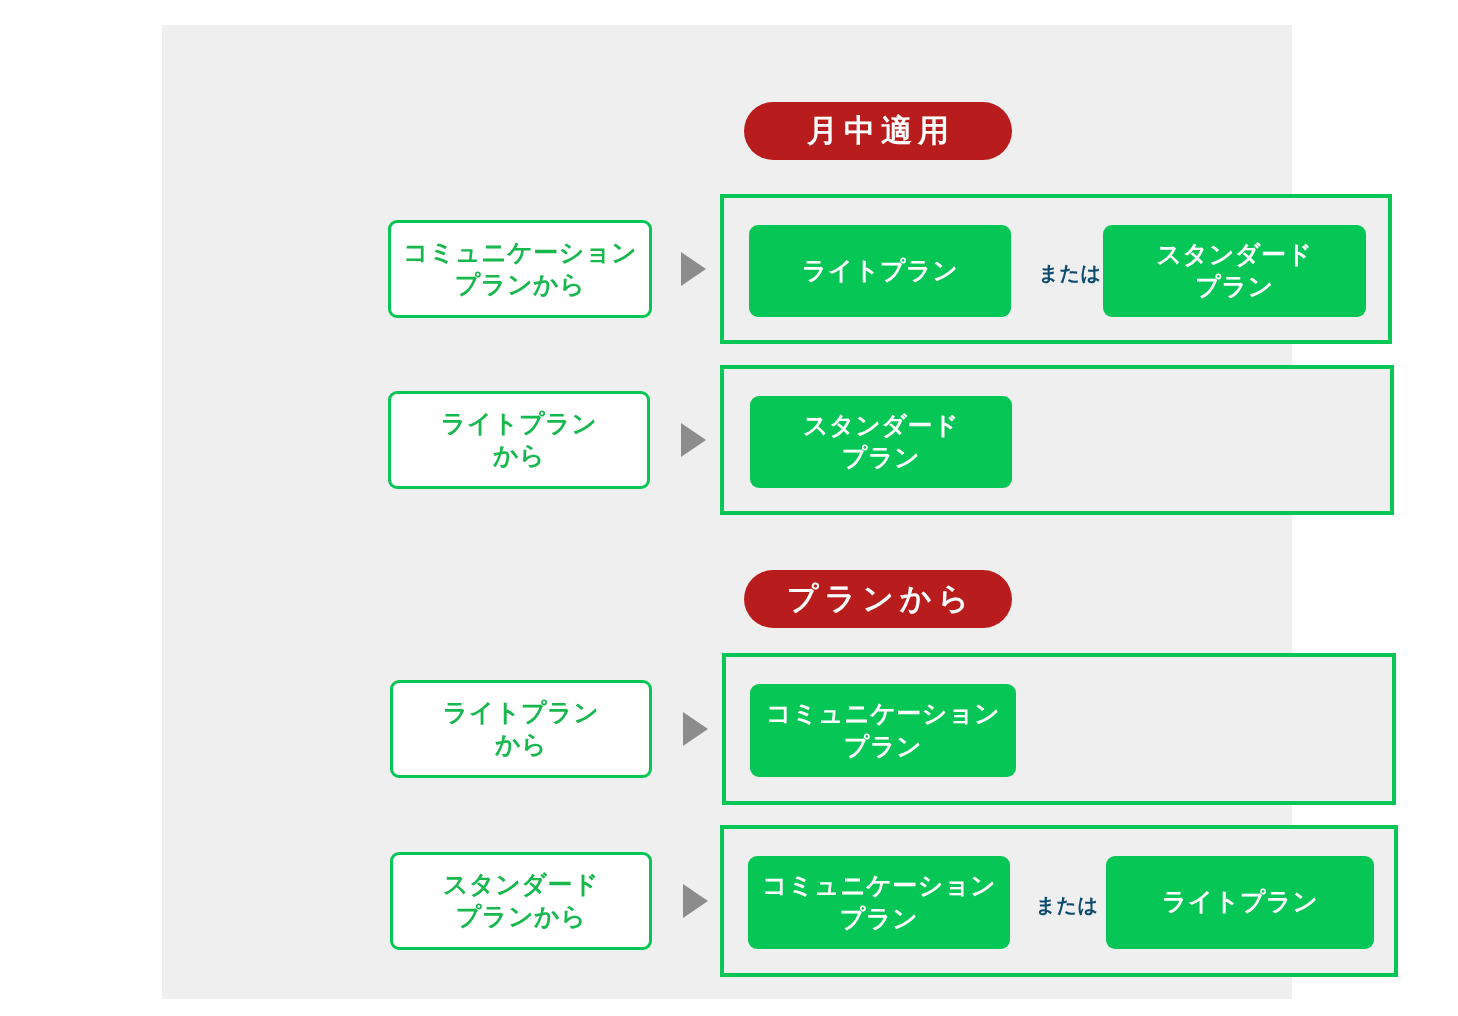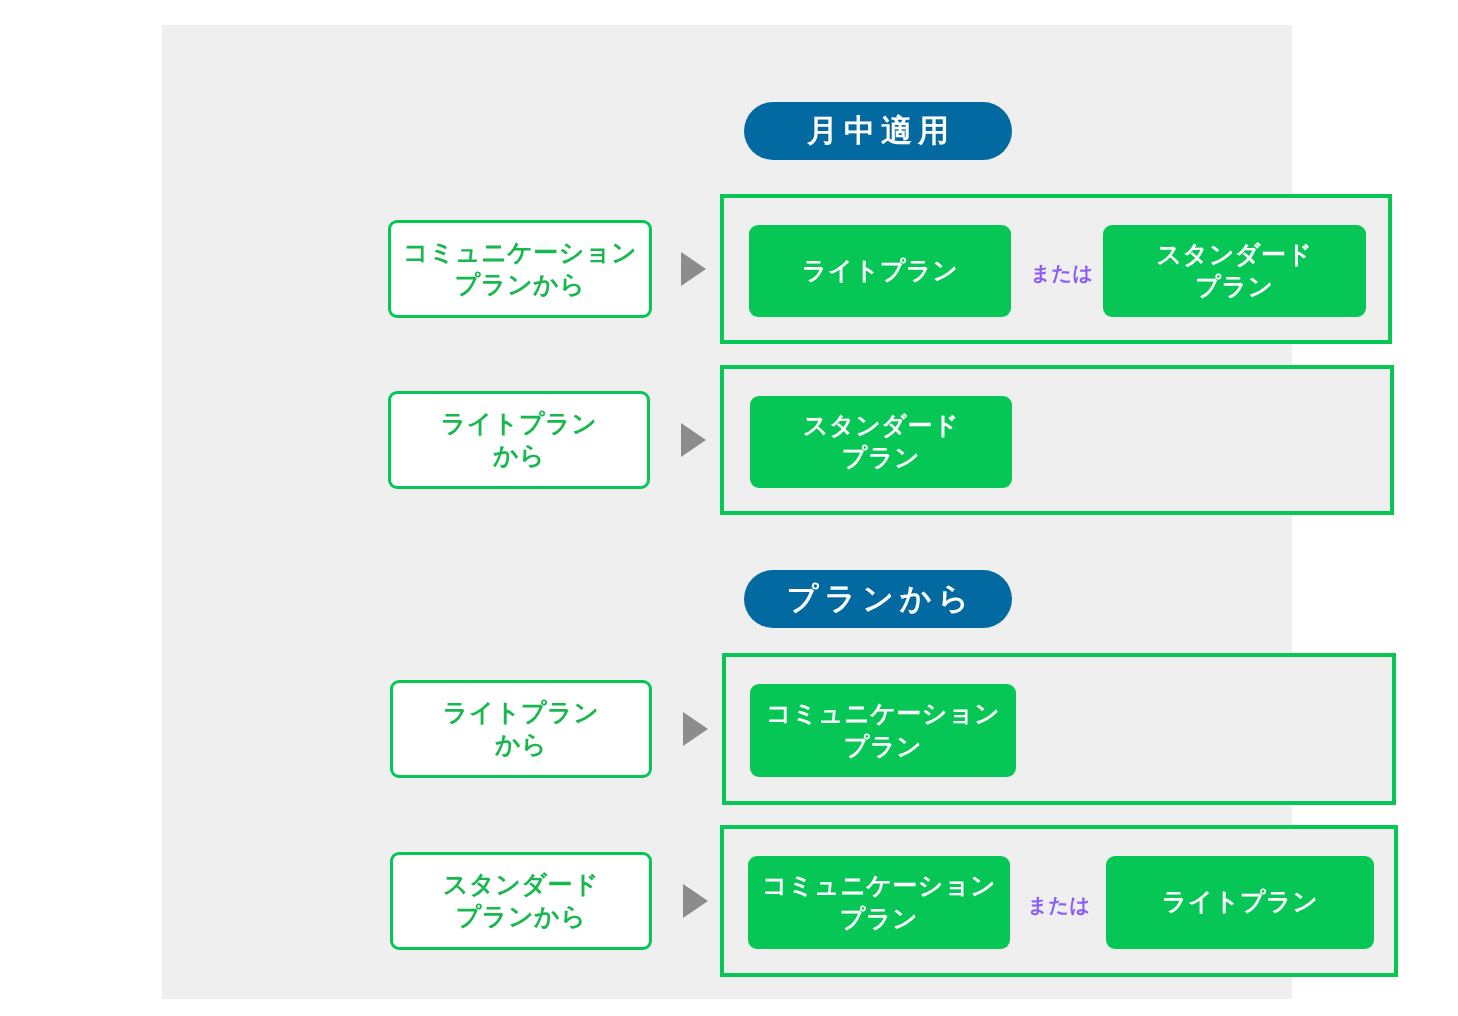--- a/index.html
+++ b/index.html
@@ -23,21 +23,21 @@
     width: 1130px;
     height: 974px;
     background: #efefef;
   }
 
   
   .badge {
     position: absolute;
     height: 58px;
     border-radius: 29px;
-    background: #0369a1;
+    background: #b91c1c;
     color: #ffffff;
     display: flex;
     align-items: center;
     justify-content: center;
     font-size: 31px;
     font-weight: 700;
     letter-spacing: 6px;
     text-indent: 6px;
     box-sizing: border-box;
     white-space: nowrap;
@@ -99,26 +99,27 @@
     letter-spacing: 0.5px;
     display: flex;
     align-items: center;
     justify-content: center;
     text-align: center;
     padding: 0 6px;
   }
 
   
   .or {
-    color: #8b5cf6;
+    color: #0c4a6e;
     font-size: 20px;
     font-weight: 700;
     letter-spacing: 0.5px;
     text-align: center;
     white-space: nowrap;
+    margin-left: 8px;
   }
 
   
   #row1 .from-box { left: 226px; top: 195px; width: 264px; height: 98px; }
   #row1 .arrow    { left: 519px; top: 227px; }
   #row1 .to-box   { left: 558px; top: 169px; width: 672px; height: 150px; }
   #row1 .chip-a   { position: absolute; left: 25px;  top: 27px; width: 262px; height: 92px; }
   #row1 .or       { position: absolute; left: 300px; top: 62px; width: 76px; }
   #row1 .chip-b   { position: absolute; left: 379px; top: 27px; width: 263px; height: 92px; }
 

